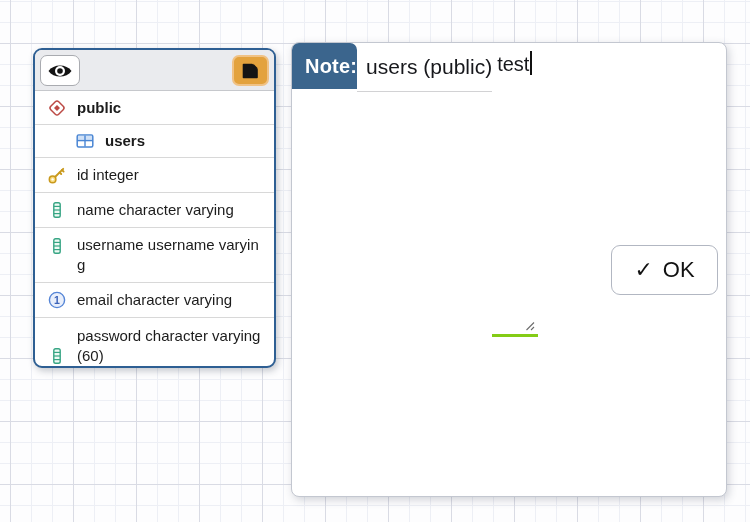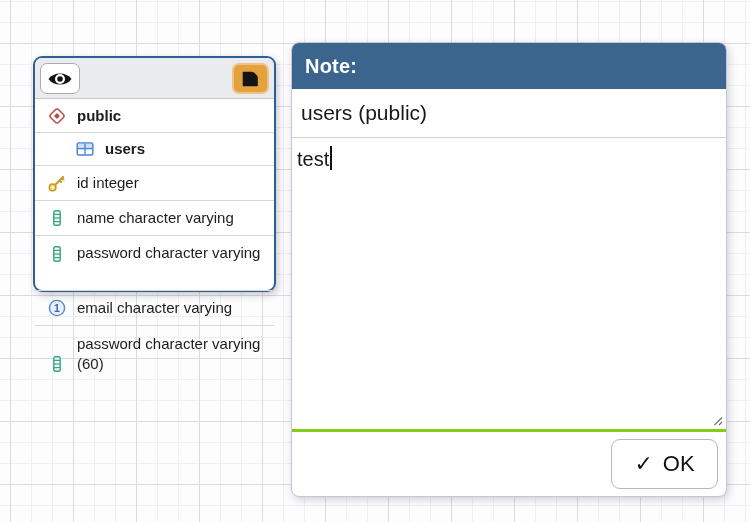--- a/index.html
+++ b/index.html
@@ -12,21 +12,21 @@
       linear-gradient(to right, var(--grid-major) 1px, transparent 1px),
       linear-gradient(to bottom, var(--grid-major) 1px, transparent 1px),
       linear-gradient(to right, var(--grid-minor) 1px, transparent 1px),
       linear-gradient(to bottom, var(--grid-minor) 1px, transparent 1px);
     background-size:63px 63px,63px 63px,21px 21px,21px 21px;
     background-position:10px 0,0 43px,10px 0,0 1px;
   }
 
   
   .table-node{
-    position:absolute;left:33px;top:56px;width:243px;height:236px;
+    position:absolute;left:33px;top:48px;width:243px;height:320px;
     background:#fff;border:2px solid var(--node-border);border-radius:9px;
     box-shadow:2px 3px 7px rgba(50,60,80,.28);
   }
   .node-header{
     position:relative;height:41px;background:#eaebee;
     border-bottom:1px solid #c6c8cc;border-radius:7px 7px 0 0;
   }
   .eye-btn{
     position:absolute;left:5px;top:5px;width:40px;height:31px;
     background:#fff;border:1px solid #a9abb0;border-radius:7px;
@@ -54,21 +54,21 @@
   .h-col{height:35px;}
   .h-tall{height:55px;align-items:flex-start;padding-top:7px;}
   .h-tall2{height:48px;align-items:flex-end;padding-top:4px;}
   .h-tall svg,.h-tall2 svg{margin-top:1px;}
 
   
   .note-dialog{
     position:absolute;left:291px;top:42px;width:436px;height:455px;
     background:#fff;border:1px solid #c3c7d0;border-radius:8px;
     box-shadow:2px 3px 8px rgba(50,60,80,.22);
-    display:flex;flex-direction:column;
+    display:flex;flex-direction:row;
   }
   .dialog-header{
     flex:none;height:46px;background:var(--dialog-header);
     border-radius:7px 7px 0 0;display:flex;align-items:center;
     padding-left:13px;color:#fff;font-size:20px;font-weight:bold;letter-spacing:.2px;
   }
   .dialog-subtitle{
     flex:none;height:49px;border-bottom:1px solid #d2d2d4;
     display:flex;align-items:center;padding-left:9px;
     font-size:21px;color:#17181c;
@@ -168,21 +168,21 @@
       <span class="row-label">name character varying</span>
     </div>
 
     <div class="node-row h-tall break-anywhere">
       <svg width="20" height="20" viewBox="0 0 20 20">
         <rect class="ic-col-frame" x="6.8" y="2.8" width="6.4" height="14.4" rx="1.8"></rect>
         <line class="ic-col-line" x1="6.8" y1="6.4" x2="13.2" y2="6.4"></line>
         <line class="ic-col-line" x1="6.8" y1="10" x2="13.2" y2="10"></line>
         <line class="ic-col-line" x1="6.8" y1="13.6" x2="13.2" y2="13.6"></line>
       </svg>
-      <span class="row-label">password character varying</span>
+      <span class="row-label">username username varying</span>
     </div>
 
     <div class="node-row h-col">
       <svg width="20" height="20" viewBox="0 0 20 20">
         <circle class="ic-uni-circle" cx="10" cy="10" r="7.6"></circle>
         <text class="ic-uni-text" x="10" y="13.7" text-anchor="middle">1</text>
       </svg>
       <span class="row-label">email character varying</span>
     </div>
 

